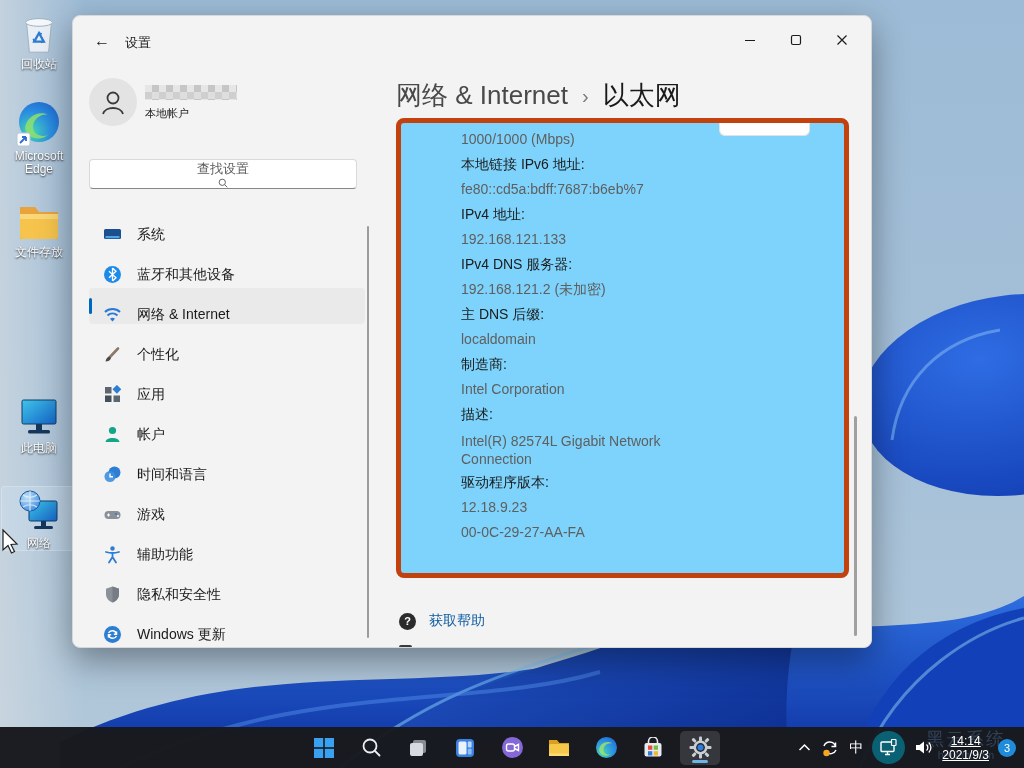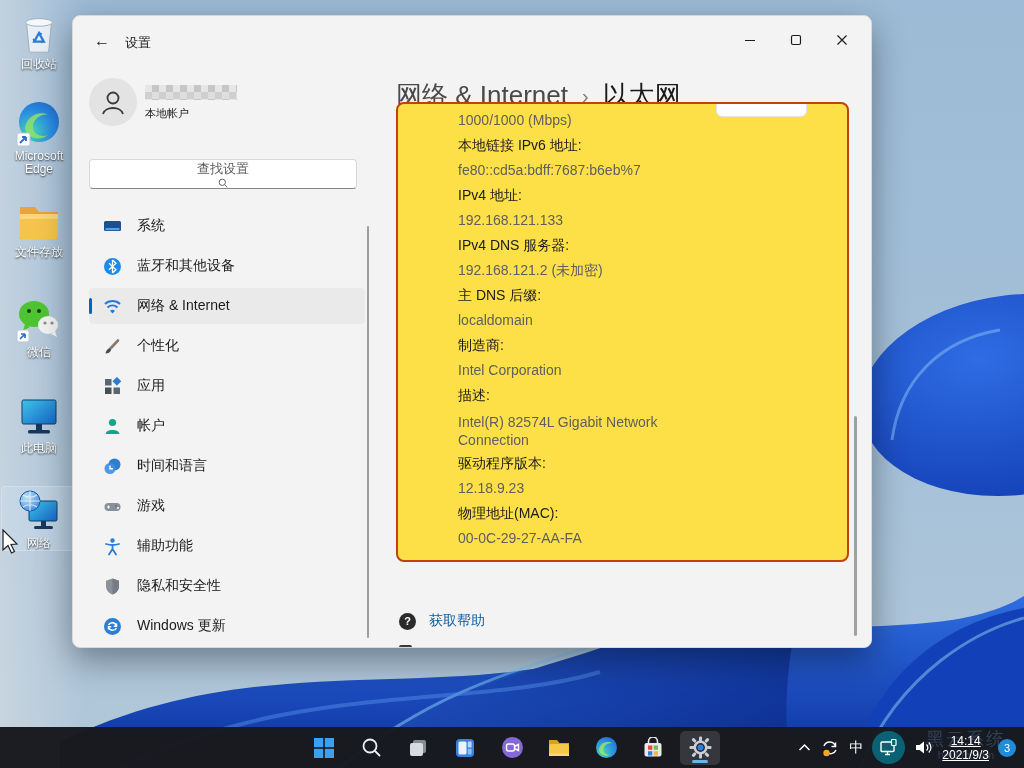--- a/index.html
+++ b/index.html
@@ -36,37 +36,37 @@
     background:conic-gradient(#c6c6c6 25%,#dedede 0 50%,#cfcfcf 0 75%,#e6e6e6 0) 0 0/14px 14px; }
   .uacct { position:absolute; left:72px; top:90px; font-size:11px; color:#1b1b1b; }
 
   .search { position:absolute; left:16px; top:143px; width:268px; height:30px; background:#fff;
     border:1px solid #d9d9d9; border-bottom:1px solid #868686; border-radius:4px;
     display:flex; align-items:center; padding:0 10px;flex-direction:column; }
   .search .ph { flex:1; font-size:13px; color:#5c5c5c; }
 
   .nav { position:absolute; left:16px; top:192px; width:276px; }
   .nav-item { position:relative; height:36px; margin-bottom:4px; border-radius:4px;
-    display:flex; align-items:center; padding-left:14px; }
+    display:flex; align-items:flex-end; padding-left:14px; }
   .nav-item.selected { background:#eaeaea; }
   .nav-item .accent { position:absolute; left:0; top:10px; width:3px; height:16px;
     border-radius:2px; background:#0067c0; }
   .nav-ico { width:19px; height:19px; margin-right:15px; display:flex; align-items:center; justify-content:center; }
   .nav-lbl { font-size:14px; color:#1b1b1b; }
   .side-scroll { position:absolute; left:294px; top:210px; width:2px; height:412px;
     background:#9c9c9c; border-radius:1px; }
 
   
   .crumb { position:absolute; left:323px; top:62px; display:flex; align-items:center; white-space:nowrap; }
   .crumb .parent { font-size:26px; color:#494949; }
   .crumb .sep { font-size:20px; color:#7a7a7a; margin:2px 14px 0; }
   .crumb .cur { font-size:26px; color:#191919; }
 
-  .card { position:absolute; left:323px; top:86px; width:453px; height:460px;
-    background:#fde047; border:2px solid #c2410c; border-radius:8px; overflow:hidden; }
+  .card { position:absolute; left:323px; top:102px; width:453px; height:460px;
+    background:#7dd3fc; border:5px solid #c2410c; border-radius:8px; overflow:hidden; }
   .copy-remnant { position:absolute; left:318px; top:-1px; width:91px; height:14px; background:#fefefe;
     border:1px solid #e3e3e3; border-top:none; border-radius:0 0 6px 6px; }
   .card-inner { padding:9px 20px 0 60px; }
   .row { font-size:14px; line-height:15px; margin-bottom:10px; }
   .row.l { color:#1b1b1b; }
   .row.v { color:#5f5f5f; }
   .row.wrap { width:230px; line-height:18px; margin-bottom:7px; }
 
   .gethelp { position:absolute; left:326px; top:596px; display:flex; align-items:center; }
   .gh-ico { width:17px; height:17px; border-radius:50%; background:#2b2b2b; color:#fff;
@@ -162,35 +162,20 @@
 
   <div class="dicon" style="top:198px;">
     <svg class="img" width="48" height="46" viewBox="0 0 48 46">
       <path d="M5 9 h15 l4 5 h19 v27 h-38 z" fill="#e8a33d"></path>
       <rect x="5" y="16" width="38" height="25" rx="2" fill="#f6c44d"></rect>
       <rect x="5" y="16" width="38" height="5" fill="#fad779"></rect>
     </svg>
     <span class="lbl">文件存放</span>
   </div>
 
-  <div class="dicon" style="top:296px;">
-    <svg class="img" width="48" height="48" viewBox="0 0 48 48">
-      <ellipse cx="19" cy="18" rx="15" ry="13" fill="#4fc433"></ellipse>
-      <path d="M10 28 l-2 7 l7 -4 z" fill="#4fc433"></path>
-      <circle cx="14" cy="15" r="2" fill="#1e3a14"></circle>
-        <circle cx="24" cy="15" r="2" fill="#1e3a14"></circle>
-      <ellipse cx="33" cy="29" rx="10" ry="9" fill="#f2f2f2"></ellipse>
-      <path d="M40 35 l2 6 l-6 -3 z" fill="#f2f2f2"></path>
-      <circle cx="30" cy="27" r="1.6" fill="#8a8a8a"></circle>
-        <circle cx="37" cy="27" r="1.6" fill="#8a8a8a"></circle>
-      <rect x="2" y="34" width="12" height="12" rx="2" fill="#fff" stroke="#b9c6d2"></rect>
-      <path d="M5 43 L10 38 M10 38 h-4 M10 38 v4" stroke="#2d6cd0" stroke-width="1.7" fill="none"></path>
-    </svg>
-    <span class="lbl">微信</span>
-  </div>
 
   <div class="dicon" style="top:392px;text-align:center;">
     <svg class="img" width="48" height="48" viewBox="0 0 48 48">
       <defs>
           <linearGradient id="scr" x1="0" y1="0" x2="1" y2="1">
         <stop offset="0" stop-color="#3fc3e8"></stop>
             <stop offset="1" stop-color="#1565c8"></stop>
       </linearGradient>
         </defs>
       <rect x="7" y="8" width="34" height="24" rx="1.5" fill="url(#scr)" stroke="#0e3f66"></rect>
@@ -406,21 +391,20 @@
         <div class="row l">IPv4 DNS 服务器:</div>
         <div class="row v">192.168.121.2 (未加密)</div>
         <div class="row l">主 DNS 后缀:</div>
         <div class="row v">localdomain</div>
         <div class="row l">制造商:</div>
         <div class="row v">Intel Corporation</div>
         <div class="row l">描述:</div>
         <div class="row v wrap">Intel(R) 82574L Gigabit Network Connection</div>
         <div class="row l">驱动程序版本:</div>
         <div class="row v">12.18.9.23</div>
-        <div class="row l">物理地址(MAC):</div>
         <div class="row v">00-0C-29-27-AA-FA</div>
       </div>
     </div>
 
     <div class="gethelp">
       <span class="gh-ico">?</span>
       <span class="gh-lbl">获取帮助</span>
     </div>
     <div class="fb-sliver"></div>
     <div class="main-scroll"></div>

